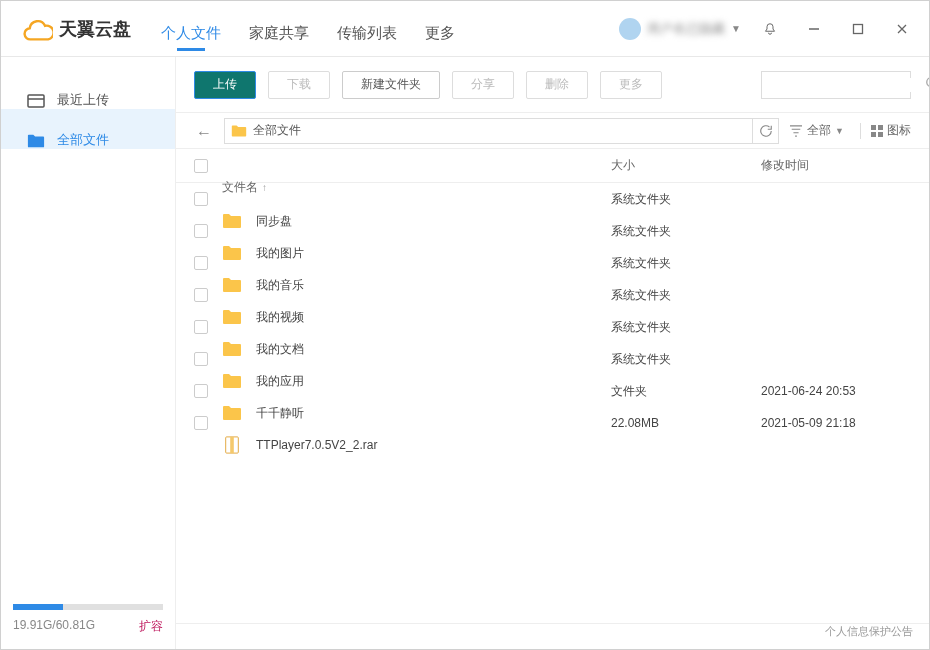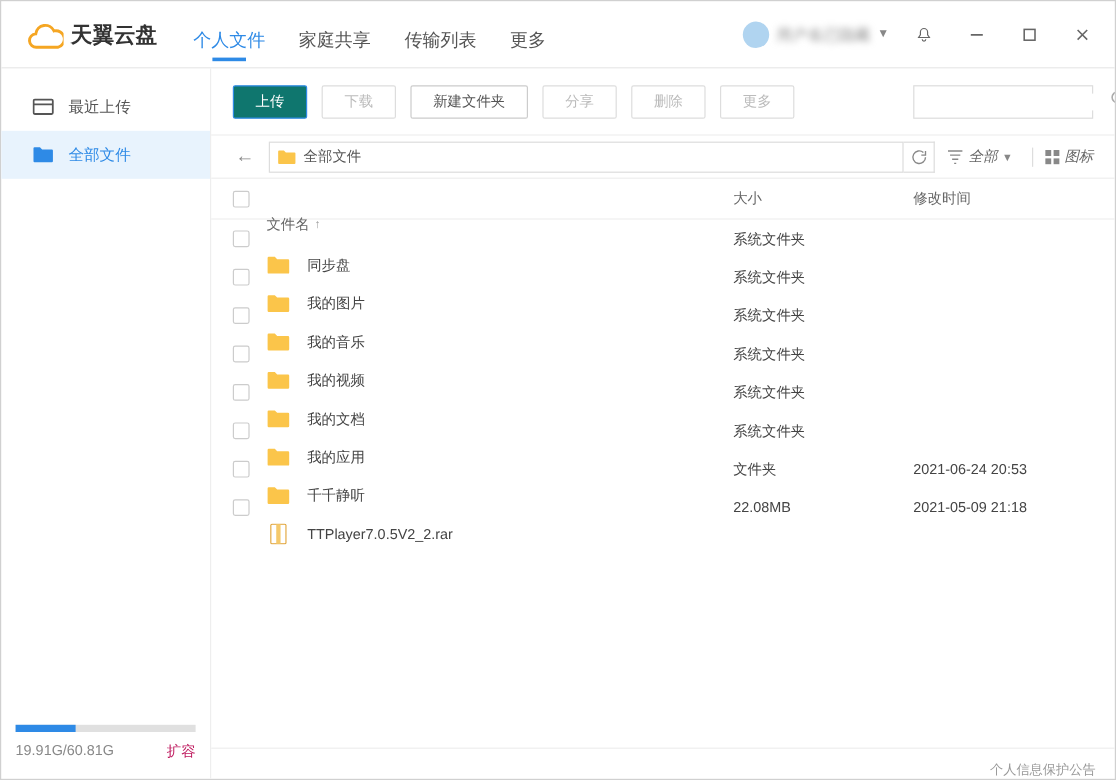--- a/index.html
+++ b/index.html
@@ -16,21 +16,21 @@
 .titlebar-right { margin-left: auto; display: flex; align-items: center; gap: 14px; }
 .user { display: flex; align-items: center; gap: 6px; cursor: pointer; }
 .avatar { width: 22px; height: 22px; border-radius: 50%; background: #b0d4f0; display: inline-block; }
 .username { font-size: 13px; color: #888; filter: blur(3px); }
 .caret { font-size: 10px; color: #888; }
 .winbtn { width: 30px; height: 30px; display: flex; align-items: center; justify-content: center; color: #666; cursor: pointer; }
 .winbtn svg { width: 12px; height: 12px; }
 
 .body { flex: 1; display: flex; min-height: 0; }
 .sidebar { width: 175px; border-right: 1px solid #eee; display: flex; flex-direction: column; padding-top: 12px; }
-.side-item { height: 40px; display: flex; align-items: center; padding-left: 26px; gap: 12px; font-size: 13px; color: #555; cursor: pointer; }
+.side-item { height: 40px; display: flex; align-items: flex-end; padding-left: 26px; gap: 12px; font-size: 13px; color: #555; cursor: pointer; }
 .side-item.active { background: #e8f3fd; color: #2e8ae6; }
 .side-icon { width: 18px; height: 16px; }
 .sidebar-bottom { margin-top: auto; padding: 10px 12px 14px; }
 .storage-bar { height: 6px; background: #e0e0e0; position: relative; margin-bottom: 8px; }
 .storage-fill { height: 100%; background: #2e8ae6; }
 .storage-row { display: flex; justify-content: space-between; font-size: 12px; color: #888; }
 .storage-link { color: #be185d; cursor: pointer; }
 
 .main { flex: 1; display: flex; flex-direction: column; min-width: 0; }
 .toolbar { height: 56px; display: flex; align-items: center; padding: 0 18px; gap: 12px; border-bottom: 1px solid #eee; }
@@ -38,36 +38,36 @@
 .btn.primary { background: #0f766e; border-color: #2e8ae6; color: #fff; }
 .btn.disabled { color: #bbb; border-color: #ddd; cursor: default; }
 .search { margin-left: auto; width: 150px; height: 28px; border: 1px solid #ddd; display: flex; align-items: center; padding: 0 8px; }
 .search input { flex: 1; border: none; outline: none; font-size: 12px; }
 .search-icon { color: #aaa; }
 
 .pathbar { height: 36px; display: flex; align-items: center; padding: 0 18px; gap: 10px; border-bottom: 1px solid #eee; }
 .navarrow { width: 20px; color: #888; cursor: pointer; text-align: center; }
 .pathbox { flex: 1; height: 26px; border: 1px solid #ddd; display: flex; align-items: center; padding: 0 6px; gap: 6px; font-size: 12px; color: #555; }
 .refresh { width: 26px; height: 26px; border: 1px solid #ddd; border-left: none; display: flex; align-items: center; justify-content: center; color: #888; cursor: pointer; margin-left: -10px; }
-.viewctl { display: flex; align-items: center; gap: 4px; font-size: 12px; color: #666; cursor: pointer; font-style: italic; }
+.viewctl { display: flex; align-items: center; gap: 4px; font-size: 12px; color: #666; cursor: pointer; }
 .viewctl .sep { width: 1px; height: 16px; background: #ddd; margin: 0 6px; }
 
 .listhead { height: 34px; display: flex; align-items: center; padding: 0 18px; border-bottom: 1px solid #eee; font-size: 12px; color: #666; }
 .col-check { width: 28px; }
 .col-name { flex: 1; display: flex; align-items: center; gap: 4px; margin-top: 44px; }
 .col-size { width: 150px; }
 .col-time { width: 150px; }
 .sort-arrow { font-size: 10px; color: #999; }
 
 .filelist { flex: 1; overflow-y: auto; }
 .row { height: 32px; display: flex; align-items: center; padding: 0 18px; font-size: 12px; color: #444; cursor: pointer; }
 .fileicon { width: 20px; height: 18px; margin-right: 10px; }
 .chk { width: 14px; height: 14px; border: 1px solid #ccc; border-radius: 2px; }
 
-.footer { height: 26px; border-top: 1px solid #eee; display: flex; align-items: flex-end; justify-content: flex-end; padding: 0 16px; font-size: 11px; color: #999; }
+.footer { height: 26px; border-top: 1px solid #eee; display: flex; align-items: flex-start; justify-content: flex-end; padding: 0 16px; font-size: 11px; color: #999; }
 .footer a { color: #999; text-decoration: none; cursor: pointer; }
 </style>
 </head>
 <body>
 
 <div class="titlebar">
   <div class="logo">
     <svg class="logo-icon" viewBox="0 0 40 28">
         <path d="M30 10a10 10 0 00-19 3 7 7 0 001 14h22a8 8 0 00-4-17z" fill="none" stroke="#f5a623" stroke-width="3"></path>
       </svg>

